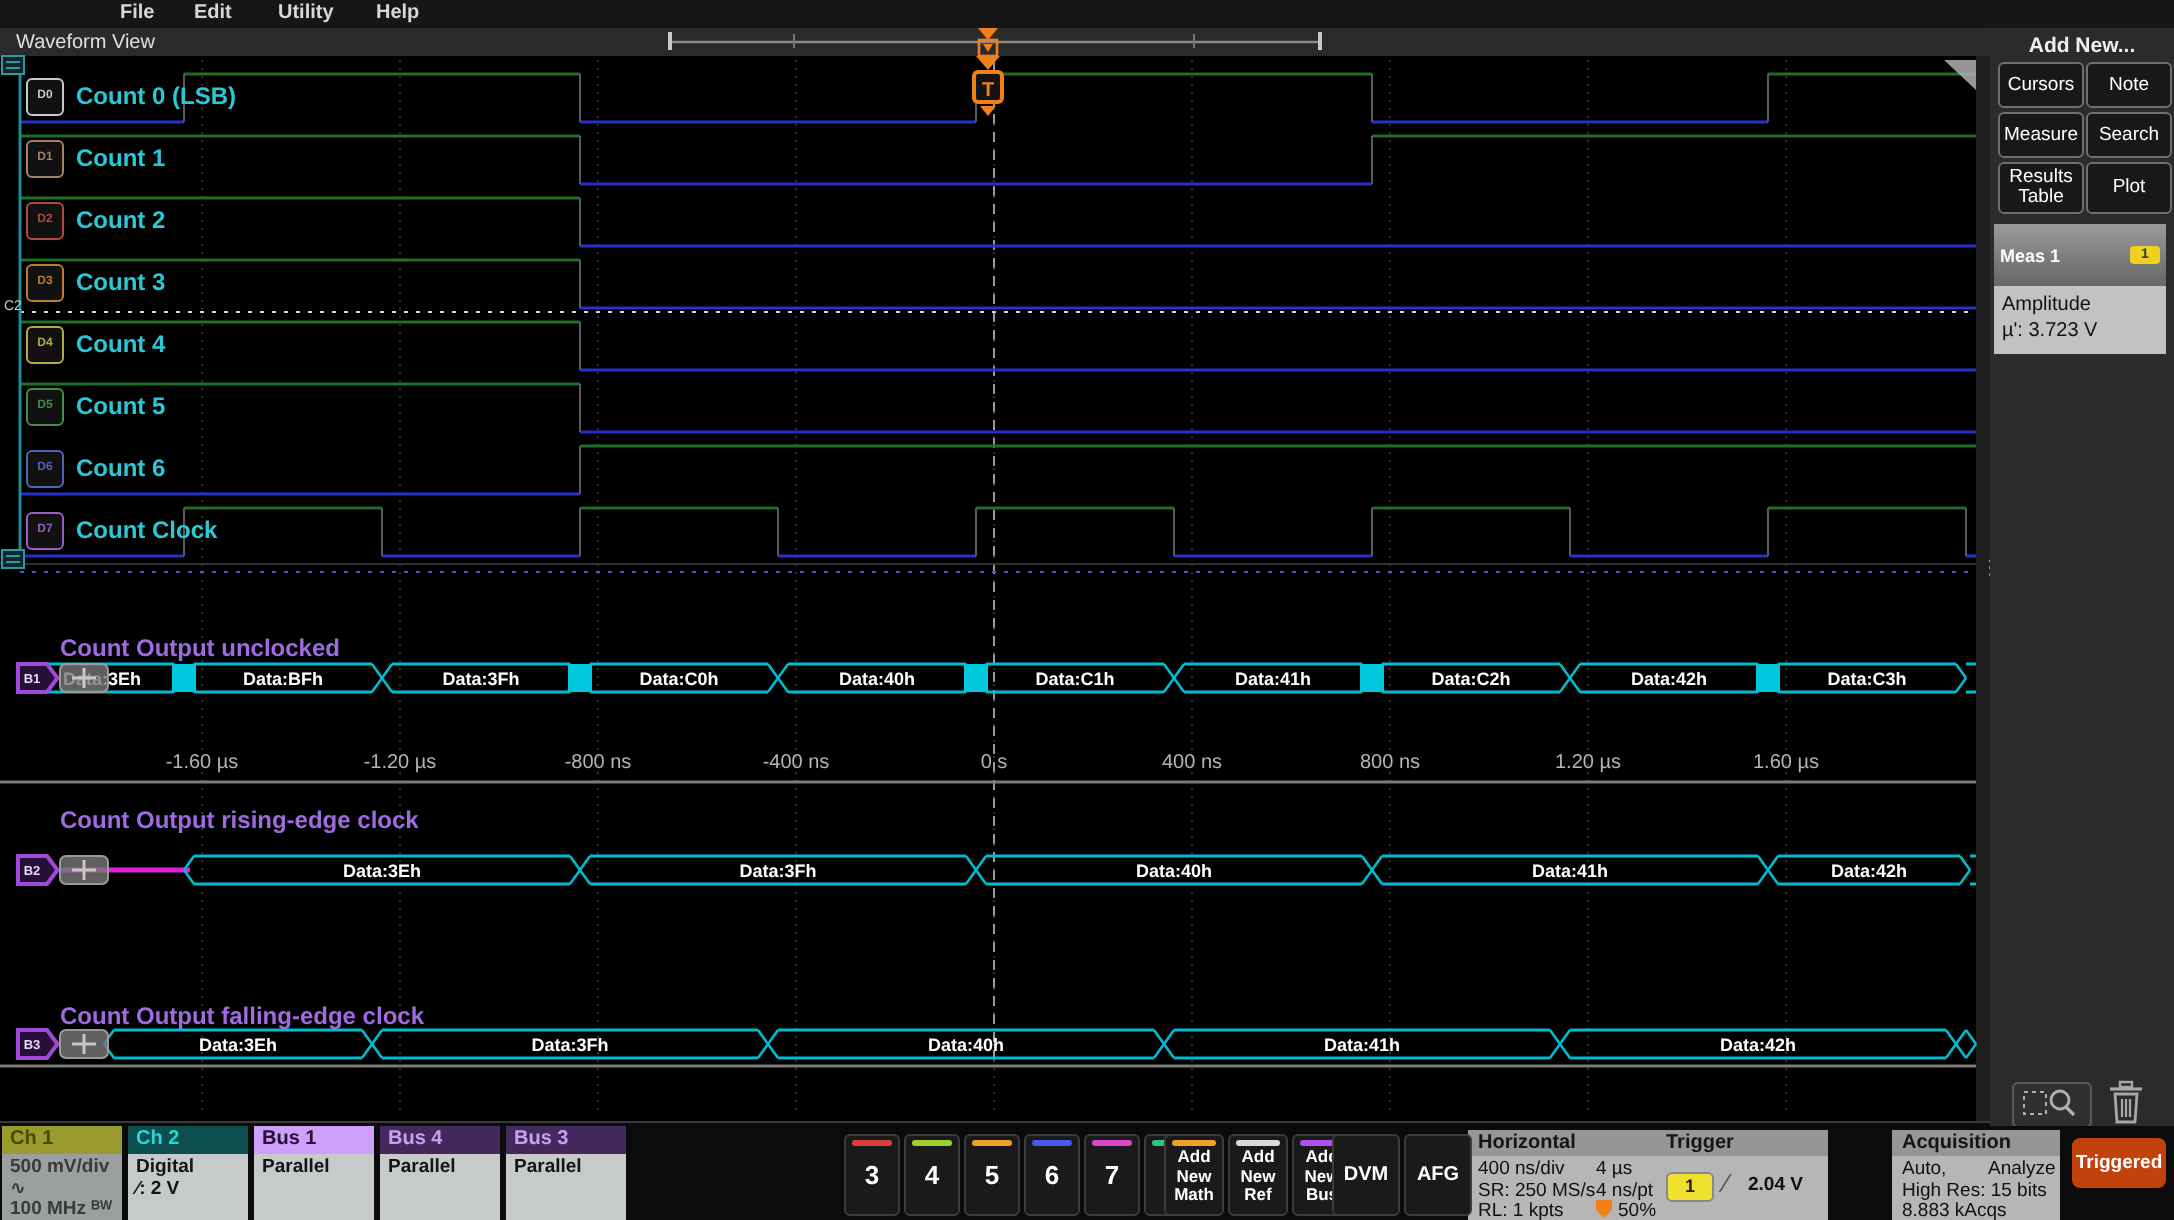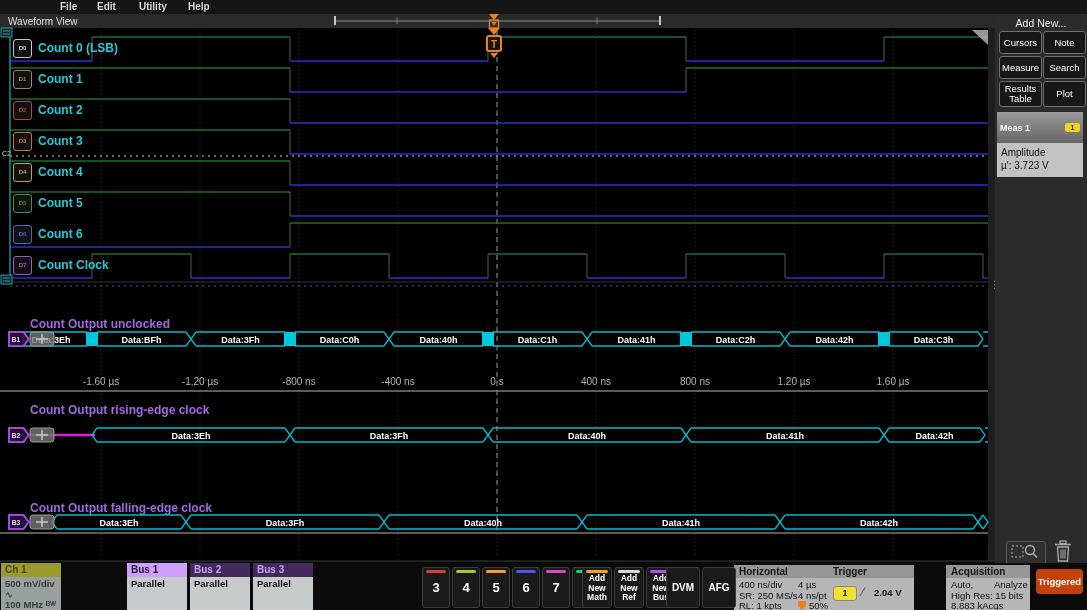--- a/index.html
+++ b/index.html
@@ -17,21 +17,21 @@
   .ch-label{position:absolute;font-size:12px;font-weight:bold;color:#29c9d6;}
   .d-badge{position:absolute;width:17px;height:17px;border-radius:3px;border:1.5px solid;
            background:rgba(20,20,20,.85);font-size:6px;font-weight:bold;text-align:center;line-height:17px;}
   .bus-title{position:absolute;font-size:12px;font-weight:bold;color:#a06ae0;}
   .tick{position:absolute;transform:translateX(-50%);font-size:10px;color:#b4b4b4;}
   #c2-label{position:absolute;left:2px;font-size:7px;color:#cfcfcf;}
   #divider-col{left:988px;top:28px;width:7px;height:533px;background:#1e1e1e;}
   #divider-dots{position:absolute;left:990px;top:282px;font-size:10px;color:#9a9a9a;letter-spacing:0;line-height:6px;}
   
   #right-panel{left:995px;top:14px;width:92px;height:549px;background:#2b2b2b;}
-  #addnew-title{position:absolute;left:0;top:3px;width:92px;text-align:center;font-size:10.5px;font-weight:normal;color:#efefef;}
+  #addnew-title{position:absolute;left:0;top:3px;width:92px;text-align:center;font-size:10.5px;font-weight:bold;color:#efefef;}
   .rp-btn{position:absolute;width:41px;background:#181818;border:1px solid #6f6f6f;border-radius:3px;
           color:#fff;font-size:9.5px;display:flex;align-items:center;justify-content:center;text-align:center;line-height:10px;}
   #meas-card{position:absolute;left:2px;top:98px;width:86px;}
   #meas-head{height:31px;background:linear-gradient(#9a9a9a,#666);display:flex;align-items:center;padding:0 3px;}
   #meas-title{font-size:9px;font-weight:bold;color:#fff;flex:1;}
   #meas-badge{width:15px;height:9px;background:#f0d020;border-radius:2px;font-size:7px;font-weight:bold;color:#333;text-align:center;line-height:9px;}
   #meas-body{background:#c2c2c2;padding:3px 4px 5px 4px;}
   .meas-line{font-size:10px;color:#111;line-height:13px;}
   .icon-btn{position:absolute;background:#303030;border:1px solid #5a5a5a;border-radius:3px;}
   
@@ -140,28 +140,35 @@
     </div>
     <div id="triggered">Triggered</div>
   <div class="bb-badge" style="position: absolute; left: 1px;">
         <div class="bb-head" style="background: rgb(154, 154, 46); color: rgb(74, 74, 0);">Ch 1</div>
         <div class="bb-body" style="background: rgb(154, 160, 160); color: rgb(58, 58, 58);">
           <div>500 mV/div</div>
           <div>∿</div>
           <div>100 MHz ᴮᵂ</div>
         </div>
       </div>
+      <div class="bb-badge" style="position: absolute; left: 64px;">
+        <div class="bb-head" style="background: rgb(13, 79, 79); color: rgb(40, 216, 216);">Ch 2</div>
+        <div class="bb-body" style="background: rgb(198, 202, 202); color: rgb(20, 20, 20);">
+          <div>Digital</div>
+          <div>∕: 2 V</div>
+        </div>
+      </div>
       <div class="bb-badge" style="position: absolute; left: 127px;">
         <div class="bb-head" style="background: rgb(207, 159, 252); color: rgb(36, 16, 56);">Bus 1</div>
         <div class="bb-body" style="background: rgb(198, 202, 202); color: rgb(20, 20, 20);">
           <div>Parallel</div>
         </div>
       </div>
       <div class="bb-badge" style="position: absolute; left: 190px;">
-        <div class="bb-head" style="background: rgb(67, 41, 92); color: rgb(201, 160, 240);">Bus 2</div>
+        <div class="bb-head" style="background: rgb(67, 41, 92); color: rgb(201, 160, 240);">Bus 4</div>
         <div class="bb-body" style="background: rgb(198, 202, 202); color: rgb(20, 20, 20);">
           <div>Parallel</div>
         </div>
       </div>
       <div class="bb-badge" style="position: absolute; left: 253px;">
         <div class="bb-head" style="background: rgb(67, 41, 92); color: rgb(201, 160, 240);">Bus 3</div>
         <div class="bb-body" style="background: rgb(198, 202, 202); color: rgb(20, 20, 20);">
           <div>Parallel</div>
         </div>
       </div>

